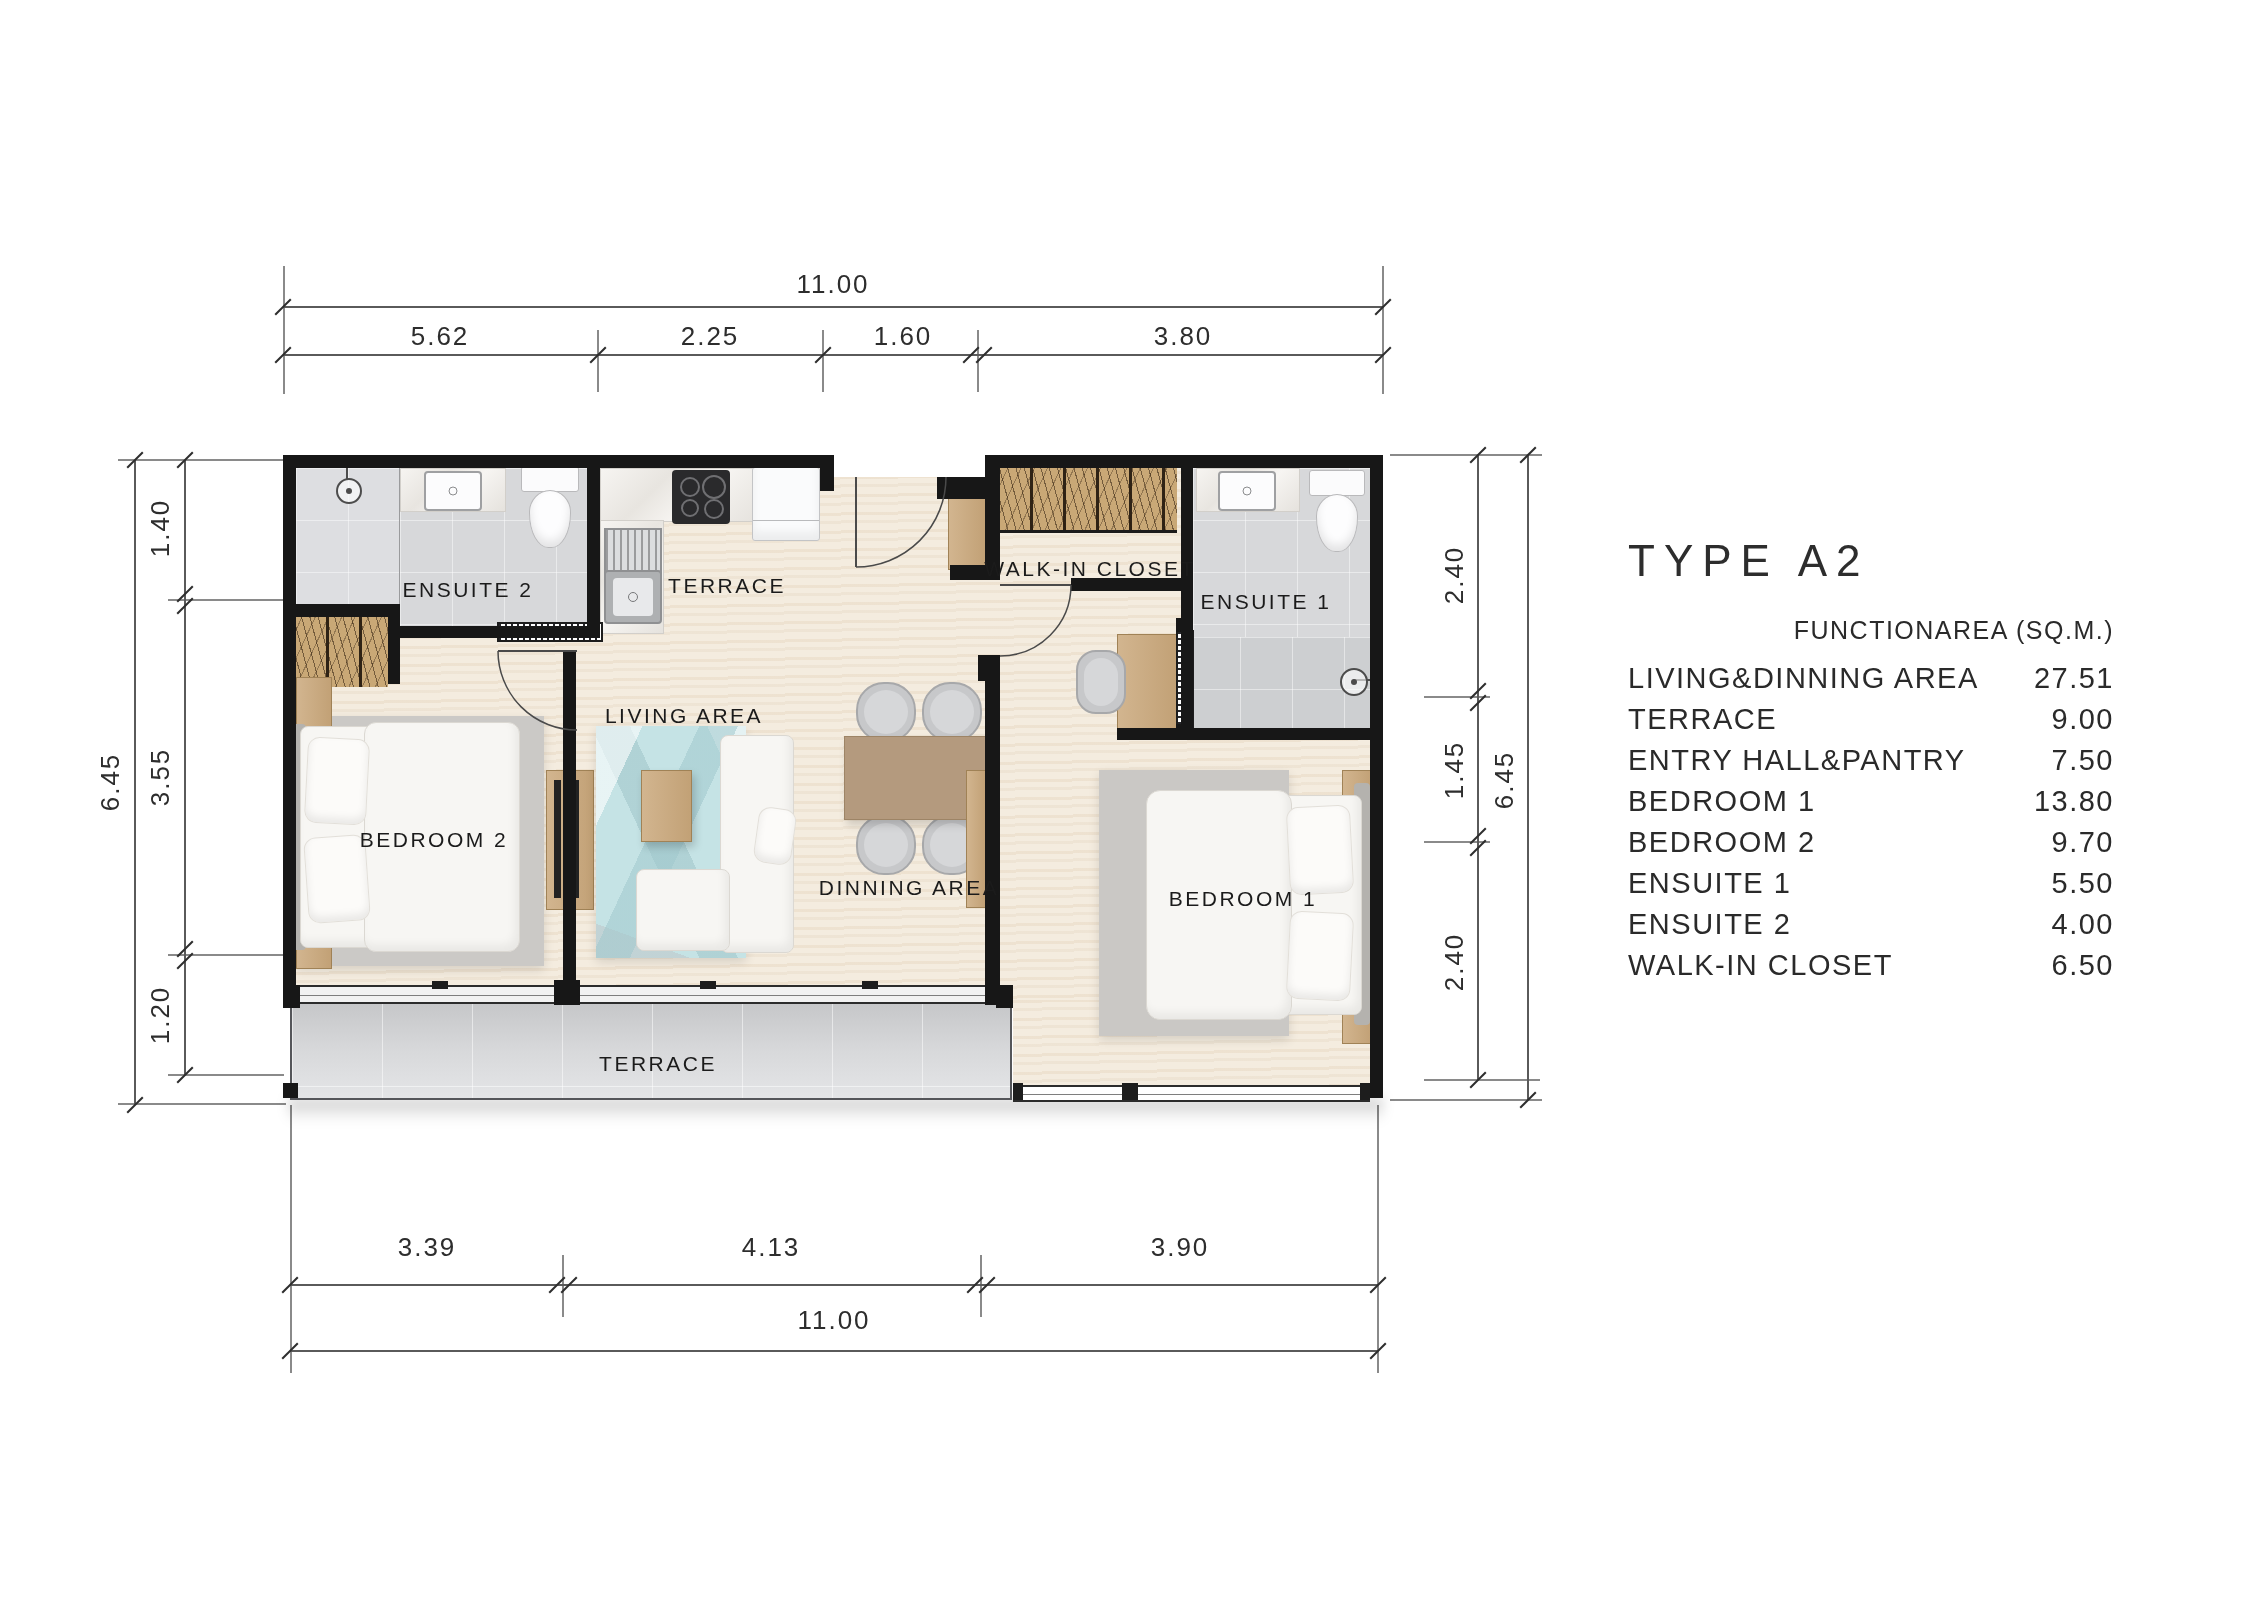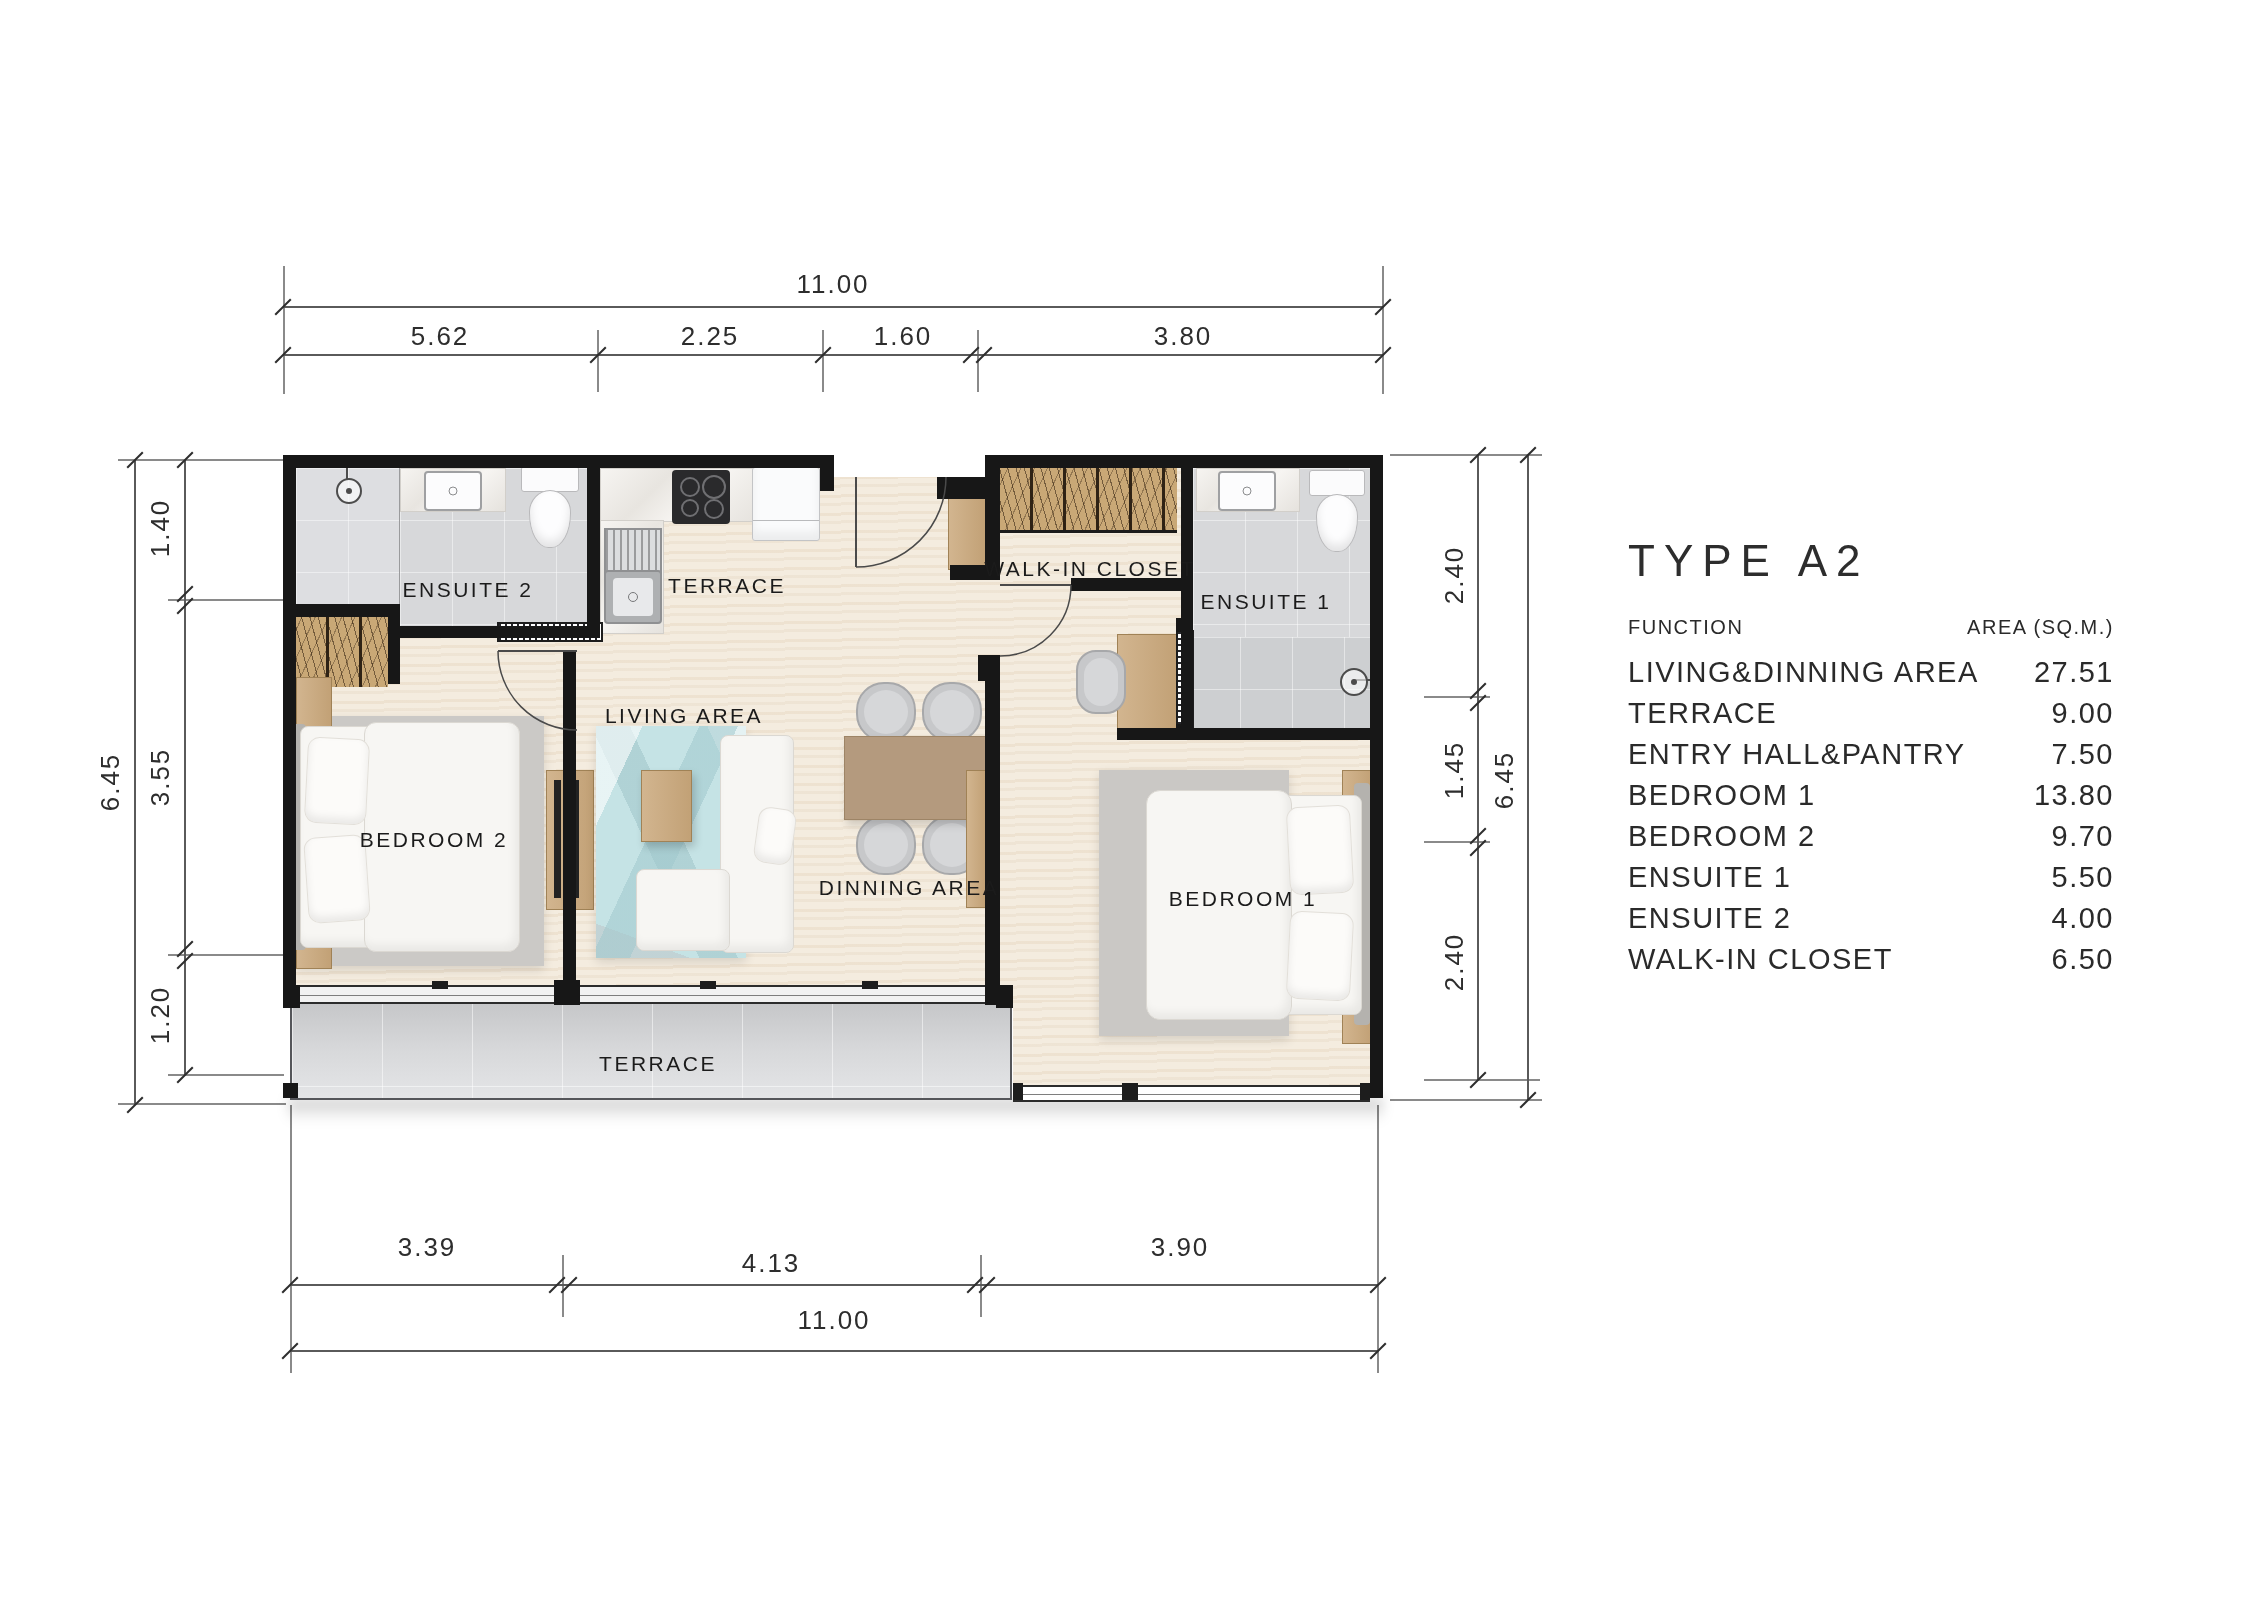--- a/index.html
+++ b/index.html
@@ -63,21 +63,21 @@
     background-image:repeating-linear-gradient(90deg,#26262a 0 2px, transparent 2px 6px);}
   .stripe-door.v{background-image:repeating-linear-gradient(0deg,#26262a 0 2px, transparent 2px 6px);}
   .glassline{position:absolute;background:#2a2a2a;}
   .slider-frame{position:absolute;background:#f2f2f2;border-top:2px solid #2c2c2c;border-bottom:2px solid #2c2c2c;}
   .slider-frame .mid{position:absolute;left:0;right:0;top:50%;height:1px;background:#7e7e7e;}
   .handle{position:absolute;background:#1d1d1d;}
   .burner{position:absolute;border:2px solid #6f6f72;border-radius:50%;}
   
   .area-panel{position:absolute;left:1628px;top:536px;width:486px;color:#2a2a2a;}
   .area-title{font-size:44px;letter-spacing:9px;color:#2d2d2d;}
-  .area-head{display:flex;justify-content:space-between;margin-top:30px;font-size:20px;letter-spacing:1.5px;}
+  .area-head{display:flex;justify-content:flex-end;margin-top:30px;font-size:25px;letter-spacing:1.5px;}
   .area-rows{margin-top:13px;}
   .area-row{display:flex;justify-content:space-between;height:41px;align-items:center;
             font-size:29px;letter-spacing:1.5px;}
   .shadow{position:absolute;background:linear-gradient(180deg,rgba(0,0,0,.20),rgba(0,0,0,0));
           filter:blur(6px);}
 </style>
 </head>
 <body>
 
 <div class="canvas">
@@ -111,21 +111,21 @@
     <div class="extline" style="left:562px;top:1255px;width:2px;height:62px;"></div>
     <div class="extline" style="left:980px;top:1255px;width:2px;height:62px;"></div>
     <div class="dimline" style="left:290px;top:1284px;width:1088px;height:2px;"></div>
     <div class="tick" style="left:290px;top:1285px;"></div>
     <div class="tick" style="left:557px;top:1285px;"></div>
     <div class="tick" style="left:569px;top:1285px;"></div>
     <div class="tick" style="left:975px;top:1285px;"></div>
     <div class="tick" style="left:987px;top:1285px;"></div>
     <div class="tick" style="left:1378px;top:1285px;"></div>
     <div class="dimtxt" style="left:427px;top:1247px;">3.39</div>
-    <div class="dimtxt" style="left:771px;top:1247px;margin-top:16px;">4.13</div>
+    <div class="dimtxt" style="left:771px;top:1247px;">4.13</div>
     <div class="dimtxt" style="left:1180px;top:1247px;">3.90</div>
     <div class="dimline" style="left:290px;top:1350px;width:1088px;height:2px;"></div>
     <div class="tick" style="left:290px;top:1351px;"></div>
     <div class="tick" style="left:1378px;top:1351px;"></div>
     <div class="dimtxt" style="left:834px;top:1320px;">11.00</div>
   </div>
 
   <div>
     <div class="extline" style="left:118px;top:459px;width:168px;height:2px;"></div>
     <div class="extline" style="left:118px;top:1103px;width:168px;height:2px;"></div>

